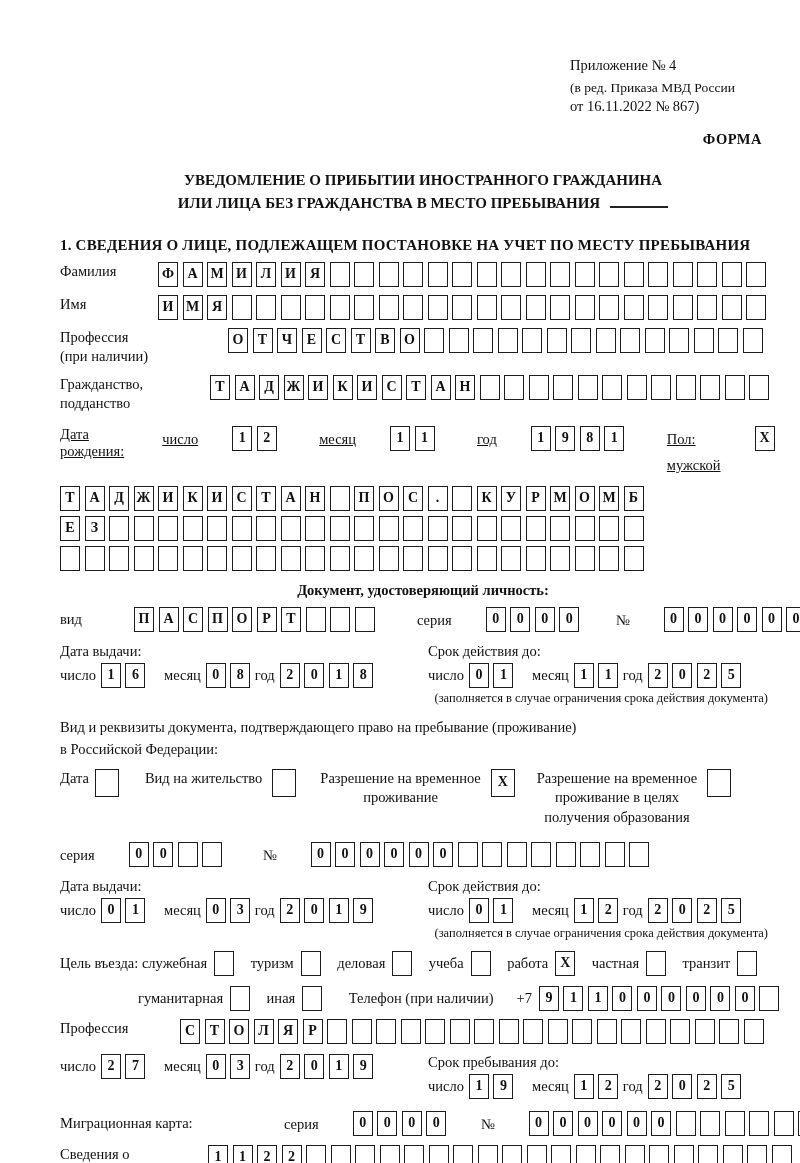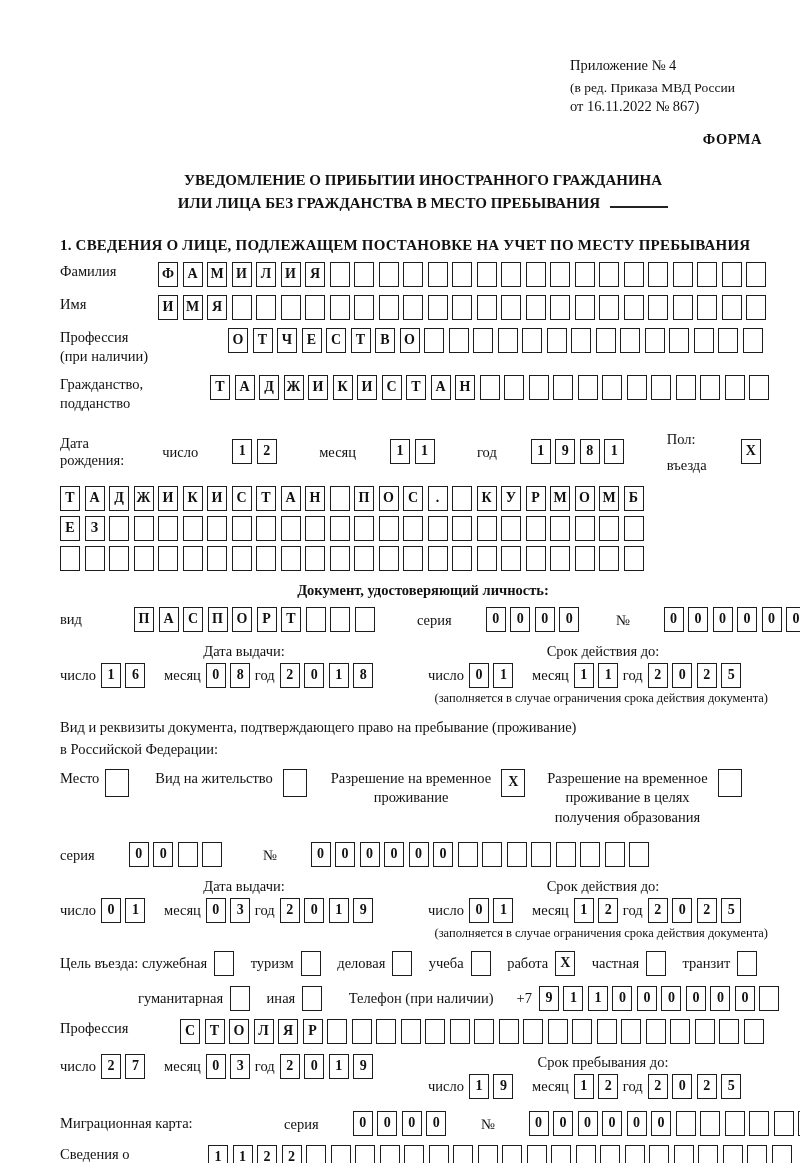--- a/index.html
+++ b/index.html
@@ -34,21 +34,21 @@
   .cb .cell { width:24px; height:28px; line-height:24px; margin-right:0; }
   .w68 { width:70px; } .w118 { width:122px; } .w140 { width:140px; } .w45 { width:46px; }
   .inline-lbl { margin:0 6px 0 10px; line-height:26px; }
   .first-lbl { margin-left:0; }
   .stack { display:flex; flex-direction:column; }
   .stack .cells { margin-bottom:5px; }
 
   
   .dates { display:flex; margin-top:10px; }
   .dcol1 { width:368px; } .dcol2 { width:350px; }
-  .dhead { text-align:center; margin-bottom:3px; }
+  .dhead { text-align:left; margin-bottom:3px; }
   .dline { display:flex; align-items:center; }
   .dline .lbl { margin-right:5px; }
   .dline .gap { margin-left:14px; }
   .note { font-size:12.5px; text-align:right; padding-right:18px; margin-top:3px; }
 
   
   .permits { display:flex; align-items:flex-start; margin-top:8px; }
   .permit { display:flex; align-items:flex-start; }
   .permit .plabel { line-height:1.35; }
   .permit .center { text-align:center; }
@@ -101,29 +101,29 @@
   </div>
 
   <div class="row">
     <div class="lblcol w118">
       <div>Гражданство,</div>
       <div>подданство</div>
     </div>
     <div class="cells"><span class="cell">Т</span><span class="cell">А</span><span class="cell">Д</span><span class="cell">Ж</span><span class="cell">И</span><span class="cell">К</span><span class="cell">И</span><span class="cell">С</span><span class="cell">Т</span><span class="cell">А</span><span class="cell">Н</span><span class="cell"></span><span class="cell"></span><span class="cell"></span><span class="cell"></span><span class="cell"></span><span class="cell"></span><span class="cell"></span><span class="cell"></span><span class="cell"></span><span class="cell"></span><span class="cell"></span><span class="cell"></span></div>
   </div>
 
-  <div class="row" style="align-items:center; margin-top:12px;">
+  <div class="row" style="margin-top:12px;text-decoration:underline;">
     <span>Дата рождения:</span>
     <span class="inline-lbl">число</span>
     <span class="cells"><span class="cell">1</span><span class="cell">2</span></span>
     <span class="inline-lbl">месяц</span>
     <span class="cells"><span class="cell">1</span><span class="cell">1</span></span>
     <span class="inline-lbl">год</span>
     <span class="cells"><span class="cell">1</span><span class="cell">9</span><span class="cell">8</span><span class="cell">1</span></span>
-    <span class="inline-lbl">Пол: въезда</span>
+    <span class="inline-lbl">Пол: мужской</span>
     <span class="cells"><span class="cell">X</span></span>
     <span class="inline-lbl">женский</span>
     <span class="cells"><span class="cell"></span></span>
   </div>
 
   <div class="row">
     <div class="stack">
       <div class="cells"><span class="cell">Т</span><span class="cell">А</span><span class="cell">Д</span><span class="cell">Ж</span><span class="cell">И</span><span class="cell">К</span><span class="cell">И</span><span class="cell">С</span><span class="cell">Т</span><span class="cell">А</span><span class="cell">Н</span><span class="cell"></span><span class="cell">П</span><span class="cell">О</span><span class="cell">С</span><span class="cell">.</span><span class="cell"></span><span class="cell">К</span><span class="cell">У</span><span class="cell">Р</span><span class="cell">М</span><span class="cell">О</span><span class="cell">М</span><span class="cell">Б</span></div>
       <div class="cells"><span class="cell">Е</span><span class="cell">З</span><span class="cell"></span><span class="cell"></span><span class="cell"></span><span class="cell"></span><span class="cell"></span><span class="cell"></span><span class="cell"></span><span class="cell"></span><span class="cell"></span><span class="cell"></span><span class="cell"></span><span class="cell"></span><span class="cell"></span><span class="cell"></span><span class="cell"></span><span class="cell"></span><span class="cell"></span><span class="cell"></span><span class="cell"></span><span class="cell"></span><span class="cell"></span><span class="cell"></span></div>
       <div class="cells"><span class="cell"></span><span class="cell"></span><span class="cell"></span><span class="cell"></span><span class="cell"></span><span class="cell"></span><span class="cell"></span><span class="cell"></span><span class="cell"></span><span class="cell"></span><span class="cell"></span><span class="cell"></span><span class="cell"></span><span class="cell"></span><span class="cell"></span><span class="cell"></span><span class="cell"></span><span class="cell"></span><span class="cell"></span><span class="cell"></span><span class="cell"></span><span class="cell"></span><span class="cell"></span><span class="cell"></span></div>
@@ -167,21 +167,21 @@
   </div>
   <div class="note">(заполняется в случае ограничения срока действия документа)</div>
 
   <div class="para">
     <div>Вид и реквизиты документа, подтверждающего право на пребывание (проживание)</div>
     <div>в Российской Федерации:</div>
   </div>
 
   <div class="permits">
     <div class="permit cb">
-      <span class="plabel">Место</span>
+      <span class="plabel">Дата</span>
       <span class="box cells" style="margin-left:6px;"><span class="cell"></span></span>
     </div>
     <div class="permit cb" style="margin-left:26px;">
       <span class="plabel">Вид на жительство</span>
       <span class="box cells"><span class="cell"></span></span>
     </div>
     <div class="permit cb" style="margin-left:24px;">
       <span class="plabel center">
         <div>Разрешение на временное</div>
         <div>проживание</div>

